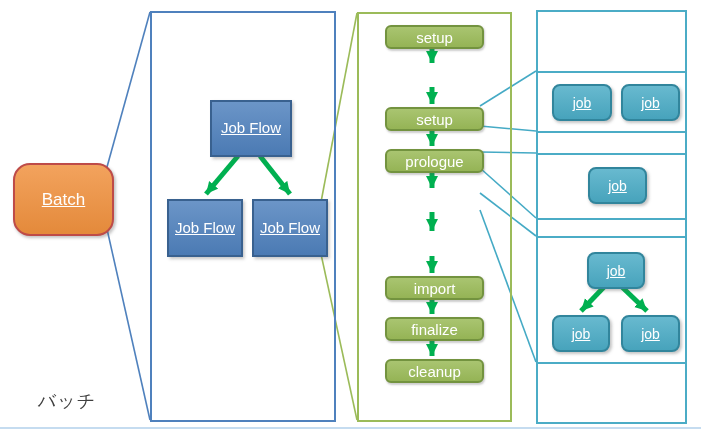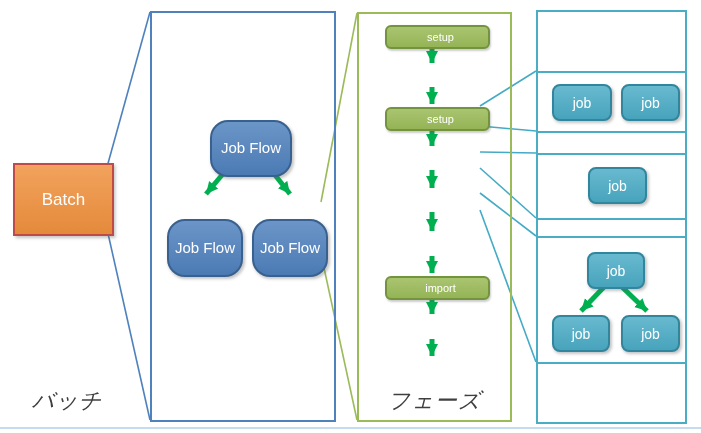--- a/index.html
+++ b/index.html
@@ -18,47 +18,47 @@
 
   .colbox{position:absolute;background:transparent;border-style:solid;border-width:2px;}
   #jobflow-box{left:150px;top:11px;width:182px;height:407px;border-color:var(--connector-blue);}
   #phase-box{left:357px;top:12px;width:151px;height:406px;border-color:var(--connector-green);}
   #job-box{left:536px;top:10px;width:147px;height:410px;border-color:var(--job-fill);}
   .divider{position:absolute;left:0;width:100%;height:0;border-top:2px solid var(--job-fill);}
 
   .node{position:absolute;display:flex;align-items:center;justify-content:center;
         color:#fff;text-align:center;
         box-shadow:1.5px 2px 3px rgba(90,90,90,0.35);
-        background-image:linear-gradient(180deg,rgba(255,255,255,0.16),rgba(0,0,0,0.05));}
-  .batch-node{left:13px;top:163px;width:97px;height:69px;border-radius:0;
+        background-image:linear-gradient(180deg,rgba(255,255,255,0.16),rgba(0,0,0,0.05));text-decoration:underline;}
+  .batch-node{left:13px;top:163px;width:97px;height:69px;border-radius:17px;
         background-color:var(--batch-fill);border:2.5px solid var(--batch-border);
         font-size:17px;align-items:center;}
   .jf-node{background-color:var(--jobflow-fill);border:2px solid var(--jobflow-border);
-        border-radius:18px;font-size:15px;line-height:1.25;margin-top:20px;}
+        border-radius:0;font-size:15px;line-height:1.25;}
   #jf-root{left:210px;top:100px;width:78px;height:53px;}
   #jf-child1{left:167px;top:199px;width:72px;height:54px;}
   #jf-child2{left:252px;top:199px;width:72px;height:54px;}
   .phase{position:absolute;left:385px;width:95px;height:20px;border-radius:6px;
         background-color:var(--phase-fill);border:2px solid var(--phase-border);
-        display:flex;align-items:center;justify-content:center;color:#fff;font-size:11px;
+        display:flex;align-items:center;justify-content:center;color:#fff;font-size:15px;
         box-shadow:1px 1.5px 2px rgba(90,90,90,0.3);
-        background-image:linear-gradient(180deg,rgba(255,255,255,0.14),rgba(0,0,0,0.04));padding-left:6px;}
+        background-image:linear-gradient(180deg,rgba(255,255,255,0.14),rgba(0,0,0,0.04));}
   .p0{top:25px}.p1{top:66px}.p2{top:107px}.p3{top:149px}.p4{top:191px}
   .p5{top:234px}.p6{top:276px}.p7{top:317px}.p8{top:359px}
   .job-node{background-color:var(--job-fill);border:2px solid var(--job-border);
         border-radius:8px;font-size:14px;}
   #job-a1{left:552px;top:84px;width:56px;height:33px;}
   #job-a2{left:621px;top:84px;width:55px;height:33px;}
   #job-b1{left:588px;top:167px;width:55px;height:33px;}
   #job-c-root{left:587px;top:252px;width:54px;height:33px;}
   #job-c1{left:552px;top:315px;width:54px;height:33px;}
   #job-c2{left:621px;top:315px;width:55px;height:33px;}
 
   .caption{position:absolute;top:388px;height:26px;display:flex;align-items:center;
-        justify-content:center;color:var(--caption-text);font-size:22px;letter-spacing:1px;font-style:italic;}
+        justify-content:center;color:var(--caption-text);font-size:18px;letter-spacing:1px;}
   #cap-batch{left:12px;width:110px;}
   #cap-jobflow{left:150px;width:186px;}
   #cap-phase{left:357px;width:155px;}
   #cap-job{left:536px;width:170px;margin-top:44px;}
 
   #baseline{position:absolute;left:0;top:427px;width:701px;height:2px;background:var(--baseline);}
 
   .thin{fill:none;stroke-width:1.6px;}
   .ln-blue{stroke:var(--connector-blue);}
   .ln-green{stroke:var(--connector-green);}
@@ -119,22 +119,24 @@
   <div class="node jf-node" id="jf-child1">
     <span>Job Flow</span>
   </div>
   <div class="node jf-node" id="jf-child2">
     <span>Job Flow</span>
   </div>
 
   <div class="colbox" id="phase-box"></div>
   <div class="phase p0">setup</div>
   <div class="phase p2">setup</div>
+  <div class="phase p3">prologue</div>
   <div class="phase p6">import</div>
-  <div class="caption" id="cap-phase">フェーズ</div>
+  <div class="phase p7">finalize</div>
+  <div class="phase p8">cleanup</div>
 
   <div class="colbox" id="job-box">
     <div class="divider" style="top:59px"></div>
     <div class="divider" style="top:119px"></div>
     <div class="divider" style="top:141px"></div>
     <div class="divider" style="top:206px"></div>
     <div class="divider" style="top:224px"></div>
     <div class="divider" style="top:350px"></div>
   </div>
   <div class="node job-node" id="job-a1">

